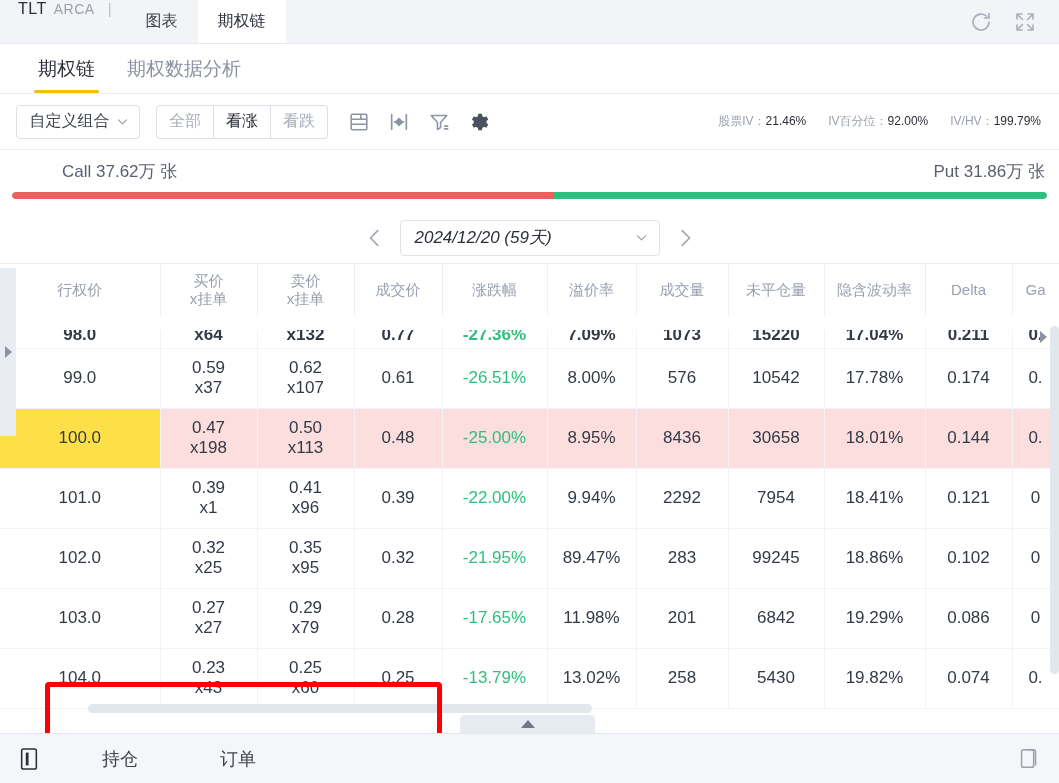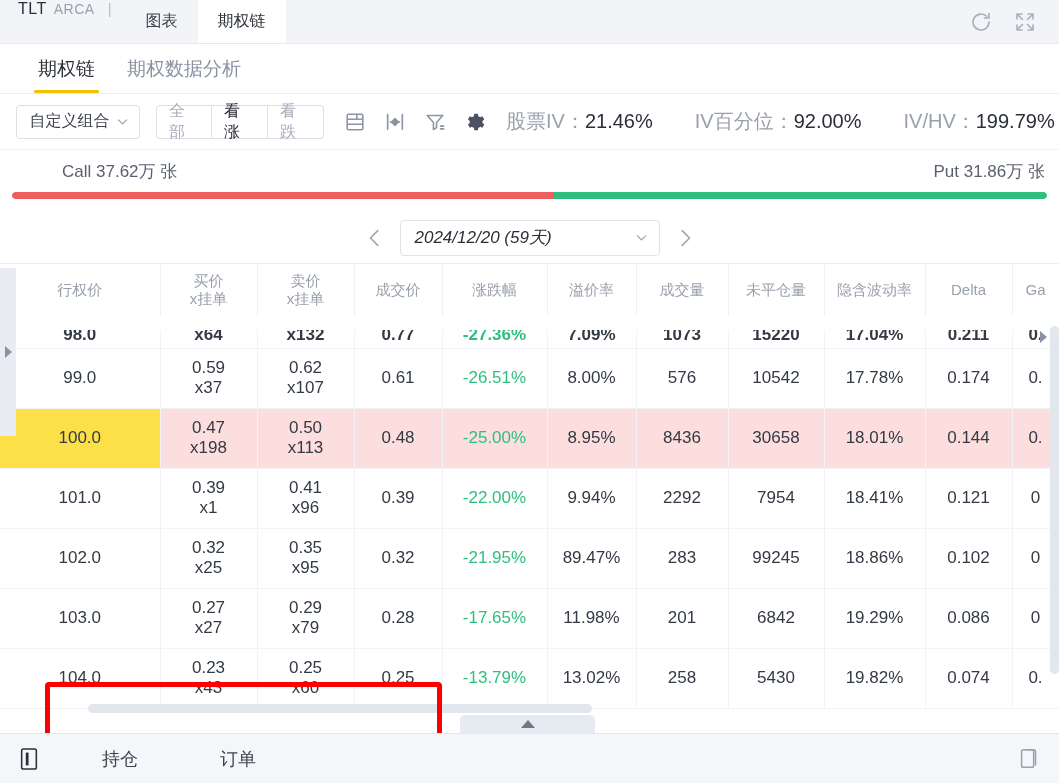--- a/index.html
+++ b/index.html
@@ -70,21 +70,21 @@
     font-size: 16px; color: #a8aebb; background: #fff; cursor: pointer;
   }
   .seg .sgbtn:first-child { border-left-width: 1px; border-radius: 4px 0 0 4px; }
   .seg .sgbtn:last-child { border-radius: 0 4px 4px 0; }
   .seg .sgbtn.on { color: #2b2f38; }
   .ibar { display: flex; align-items: center; gap: 18px; margin-left: 20px; }
   .ibtn { width: 22px; height: 22px; color: #8d94a3; cursor: pointer; display: block; }
   .ibtn.dark { color: #4b5160; }
   .tool-spacer { flex: 1 1 auto; }
   .stats { display: flex; align-items: center; gap: 22px; padding-right: 6px; }
-  .stat { font-size: 20px; white-space: nowrap; margin-left: 20px; }
+  .stat { font-size: 12px; white-space: nowrap; }
   .stat .k { color: #9aa1ad; }
   .stat .v { color: #2b2f38; }
 
   
   .cpwrap { flex: 0 0 62px; padding: 10px 12px 0 12px; background: #fff; }
   .cprow { display: flex; justify-content: space-between; font-size: 17px; color: #5a6070; padding: 0 2px 9px 2px; margin-left: 48px; }
   .cpbar { height: 7px; border-radius: 4px; display: flex; overflow: hidden; }
   .cpbar .call { background: #ee5e5e; border-radius: 4px 0 0 4px; }
   .cpbar .put  { background: #2fbe7e; border-radius: 0 4px 4px 0; }
 

